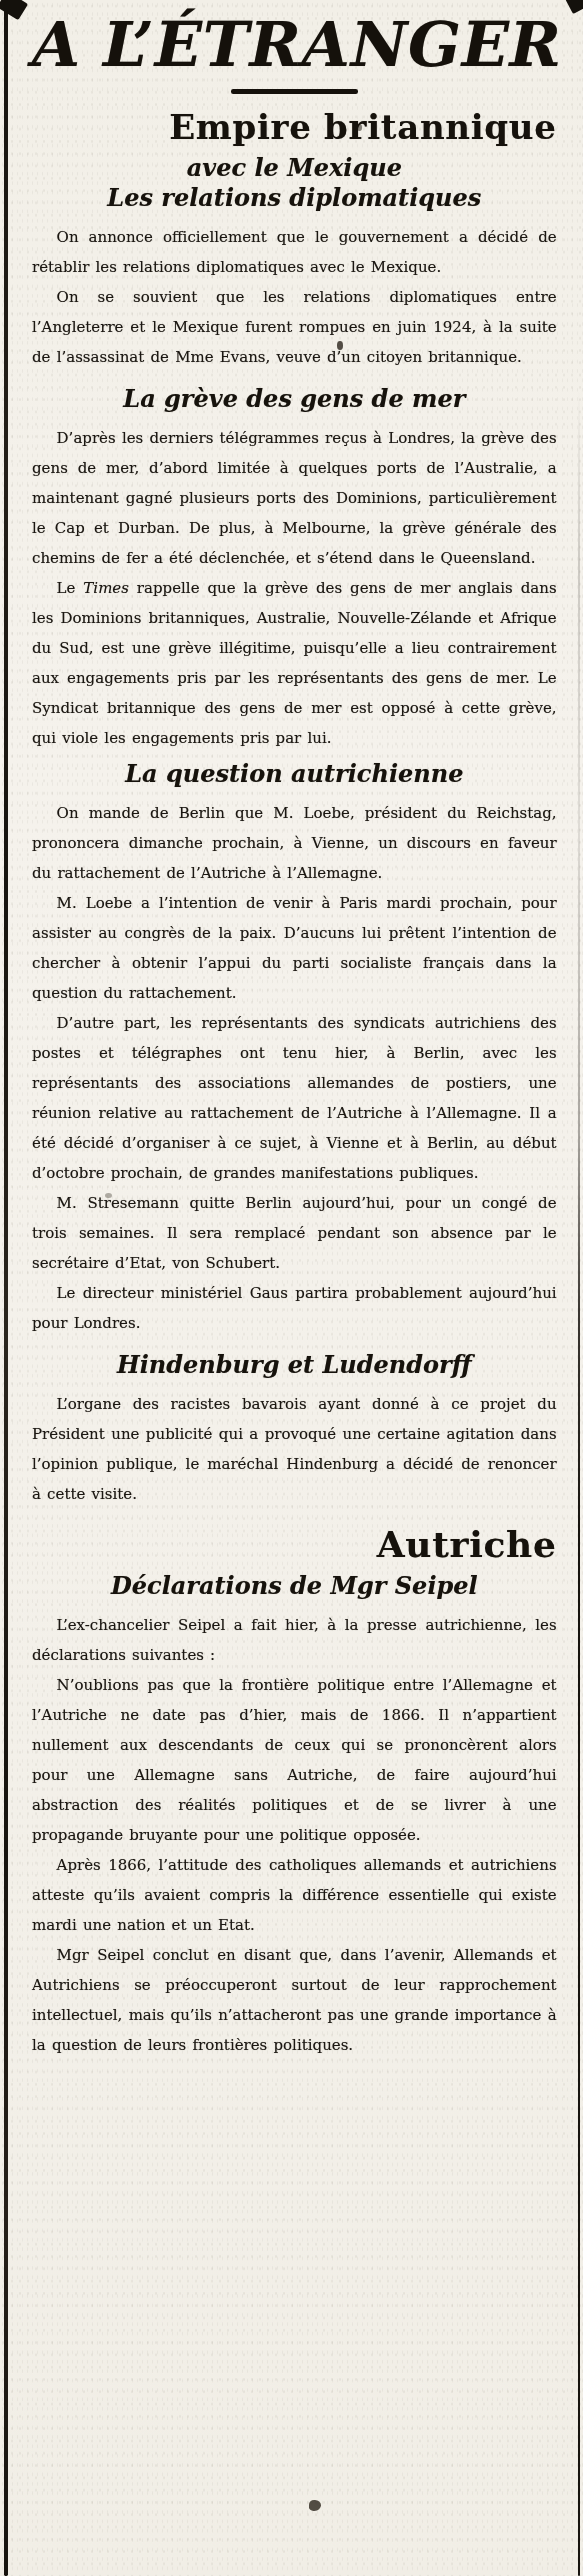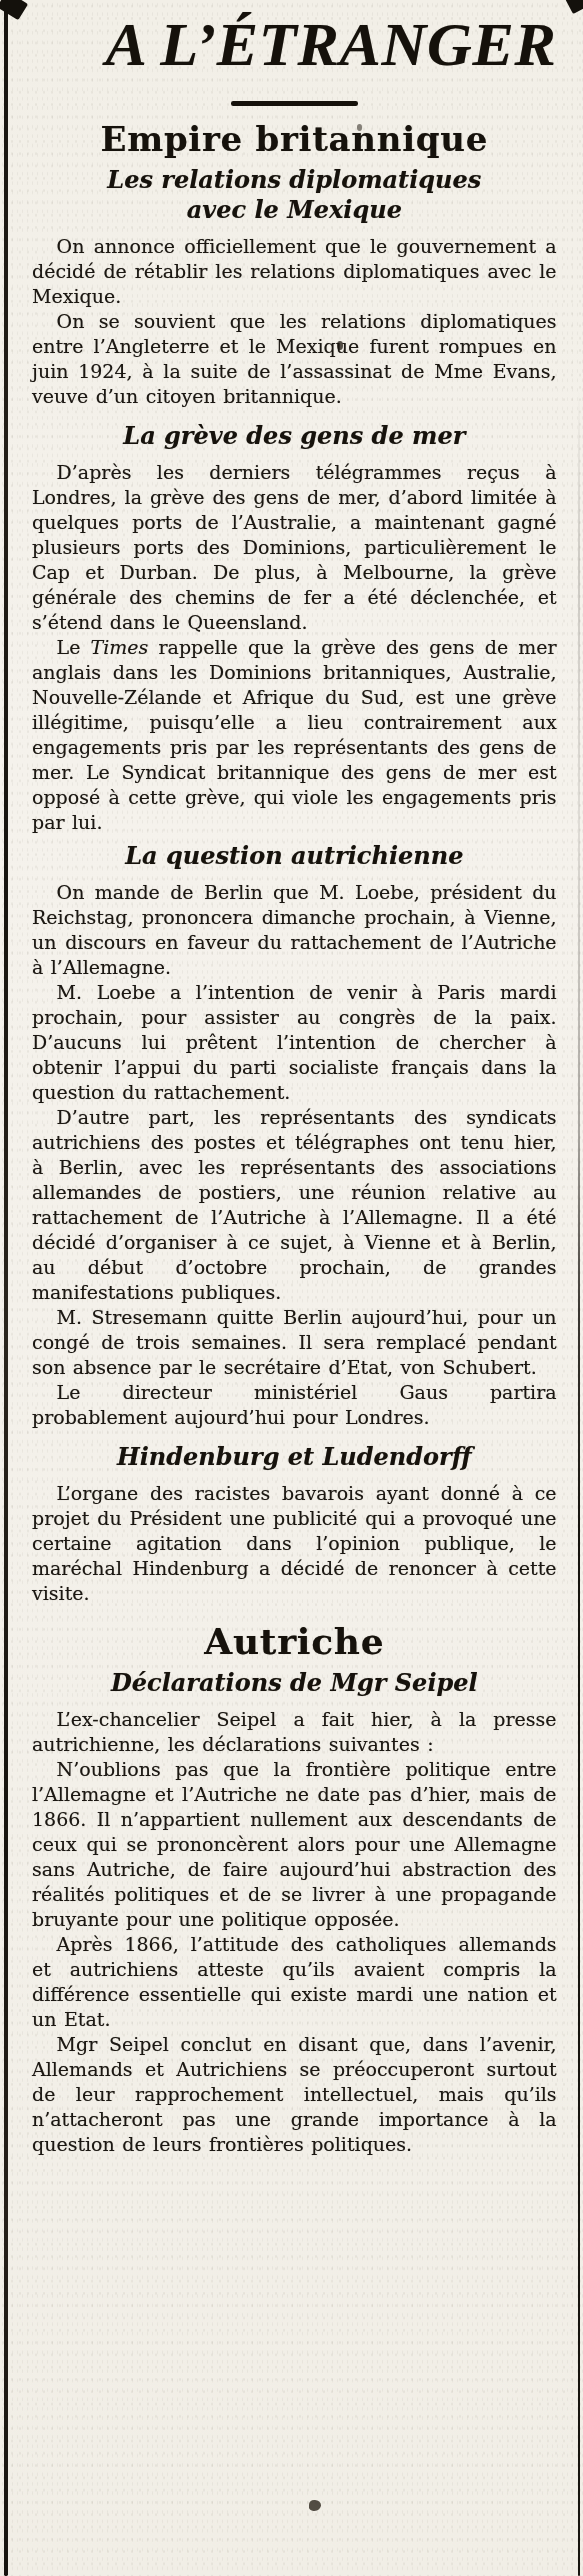--- a/index.html
+++ b/index.html
@@ -56,65 +56,64 @@
   .speck-3 { left: 309px; top: 2500px; width: 12.3px; height: 10.8px; border-radius: 46% 54% 60% 40%; }
   .speck-4 { left: 105px; top: 1193px; width: 6.5px;  height: 5px;  opacity: .35; }
 
   main.column {
     position: relative;
     padding: 10px 27.4px 0 32px;
     text-shadow: 0 0 0.7px rgba(25,20,12,0.45);
   }
 
   h1.masthead {
-    margin: 0 0 22px 0;
+    margin: 0 0 10px 0;
     font-size: 62px;
     line-height: 1.12;
     font-weight: bold;
     font-style: italic;
     text-align: right;
     letter-spacing: 0.7px;
     white-space: nowrap;
     color: #15110b;
-    font-family: Liberation Serif, serif;
   }
   .masthead-rule {
     width: 127px; height: 5px;
     margin: 0 auto 13px auto;
     background: #15110b;
     border-radius: 2.2px;
   }
 
   h2.country {
     margin: 14.4px 0 5.8px 0;
     font-size: 36px;
     line-height: 1.18;
     font-weight: bold;
-    text-align: center;
+    text-align: right;
     letter-spacing: 0.7px;
     color: #16120c;
   }
   h2.country.first { margin-top: 2.9px; font-size: 34px; }
 
   h3.sub {
     margin: 11.6px 0 9.4px 0;
     font-size: 24px;
     line-height: 1.24;
     font-weight: bold;
     font-style: italic;
     text-align: center;
     color: #16120c;
   }
   h3.sub.tight-top { margin-top: 5.8px; }
   h3.sub .line { display: block; }
 
   p.body-par {
     margin: 0;
-    font-size: 19px;
-    line-height: 25px;
+    font-size: 15px;
+    line-height: 30px;
     text-align: justify;
     text-indent: 24.6px;
     word-spacing: 1.4px;
   }
 </style>
 </head>
 <body>
 
 <div class="rule-left"></div>
 <div class="rule-right"></div>
@@ -128,22 +127,22 @@
 <main class="column">
 
   <header>
     <h1 class="masthead">A L’ÉTRANGER</h1>
     <div class="masthead-rule"></div>
   </header>
 
   <section>
     <h2 class="country first">Empire britannique</h2>
     <h3 class="sub tight-top">
+      <span class="line">avec le Mexique</span>
       <span class="line">Les relations diplomatiques</span>
-      <span class="line">avec le Mexique</span>
     </h3>
     <p class="body-par">On annonce officiellement que le gouvernement a décidé de rétablir les relations diplomatiques avec le Mexique.</p>
     <p class="body-par">On se souvient que les relations diplomatiques entre l’Angleterre et le Mexique furent rompues en juin 1924, à la suite de l’assassinat de Mme Evans, veuve d’un citoyen britannique.</p>
     <h3 class="sub">La grève des gens de mer</h3>
     <p class="body-par">D’après les derniers télégrammes reçus à Londres, la grève des gens de mer, d’abord limitée à quelques ports de l’Australie, a maintenant gagné plusieurs ports des Dominions, particulièrement le Cap et Durban. De plus, à Melbourne, la grève générale des chemins de fer a été déclenchée, et s’étend dans le Queensland.</p>
     <p class="body-par"><span>Le </span><i>Times</i><span> rappelle que la grève des gens de mer anglais dans les Dominions britanniques, Australie, Nouvelle-Zélande et Afrique du Sud, est une grève illégitime, puisqu’elle a lieu contrairement aux engagements pris par les représentants des gens de mer. Le Syndicat britannique des gens de mer est opposé à cette grève, qui viole les engagements pris par lui.</span></p>
   </section>
 
   <section>
     <h3 class="sub tight-top">La question autrichienne</h3>

